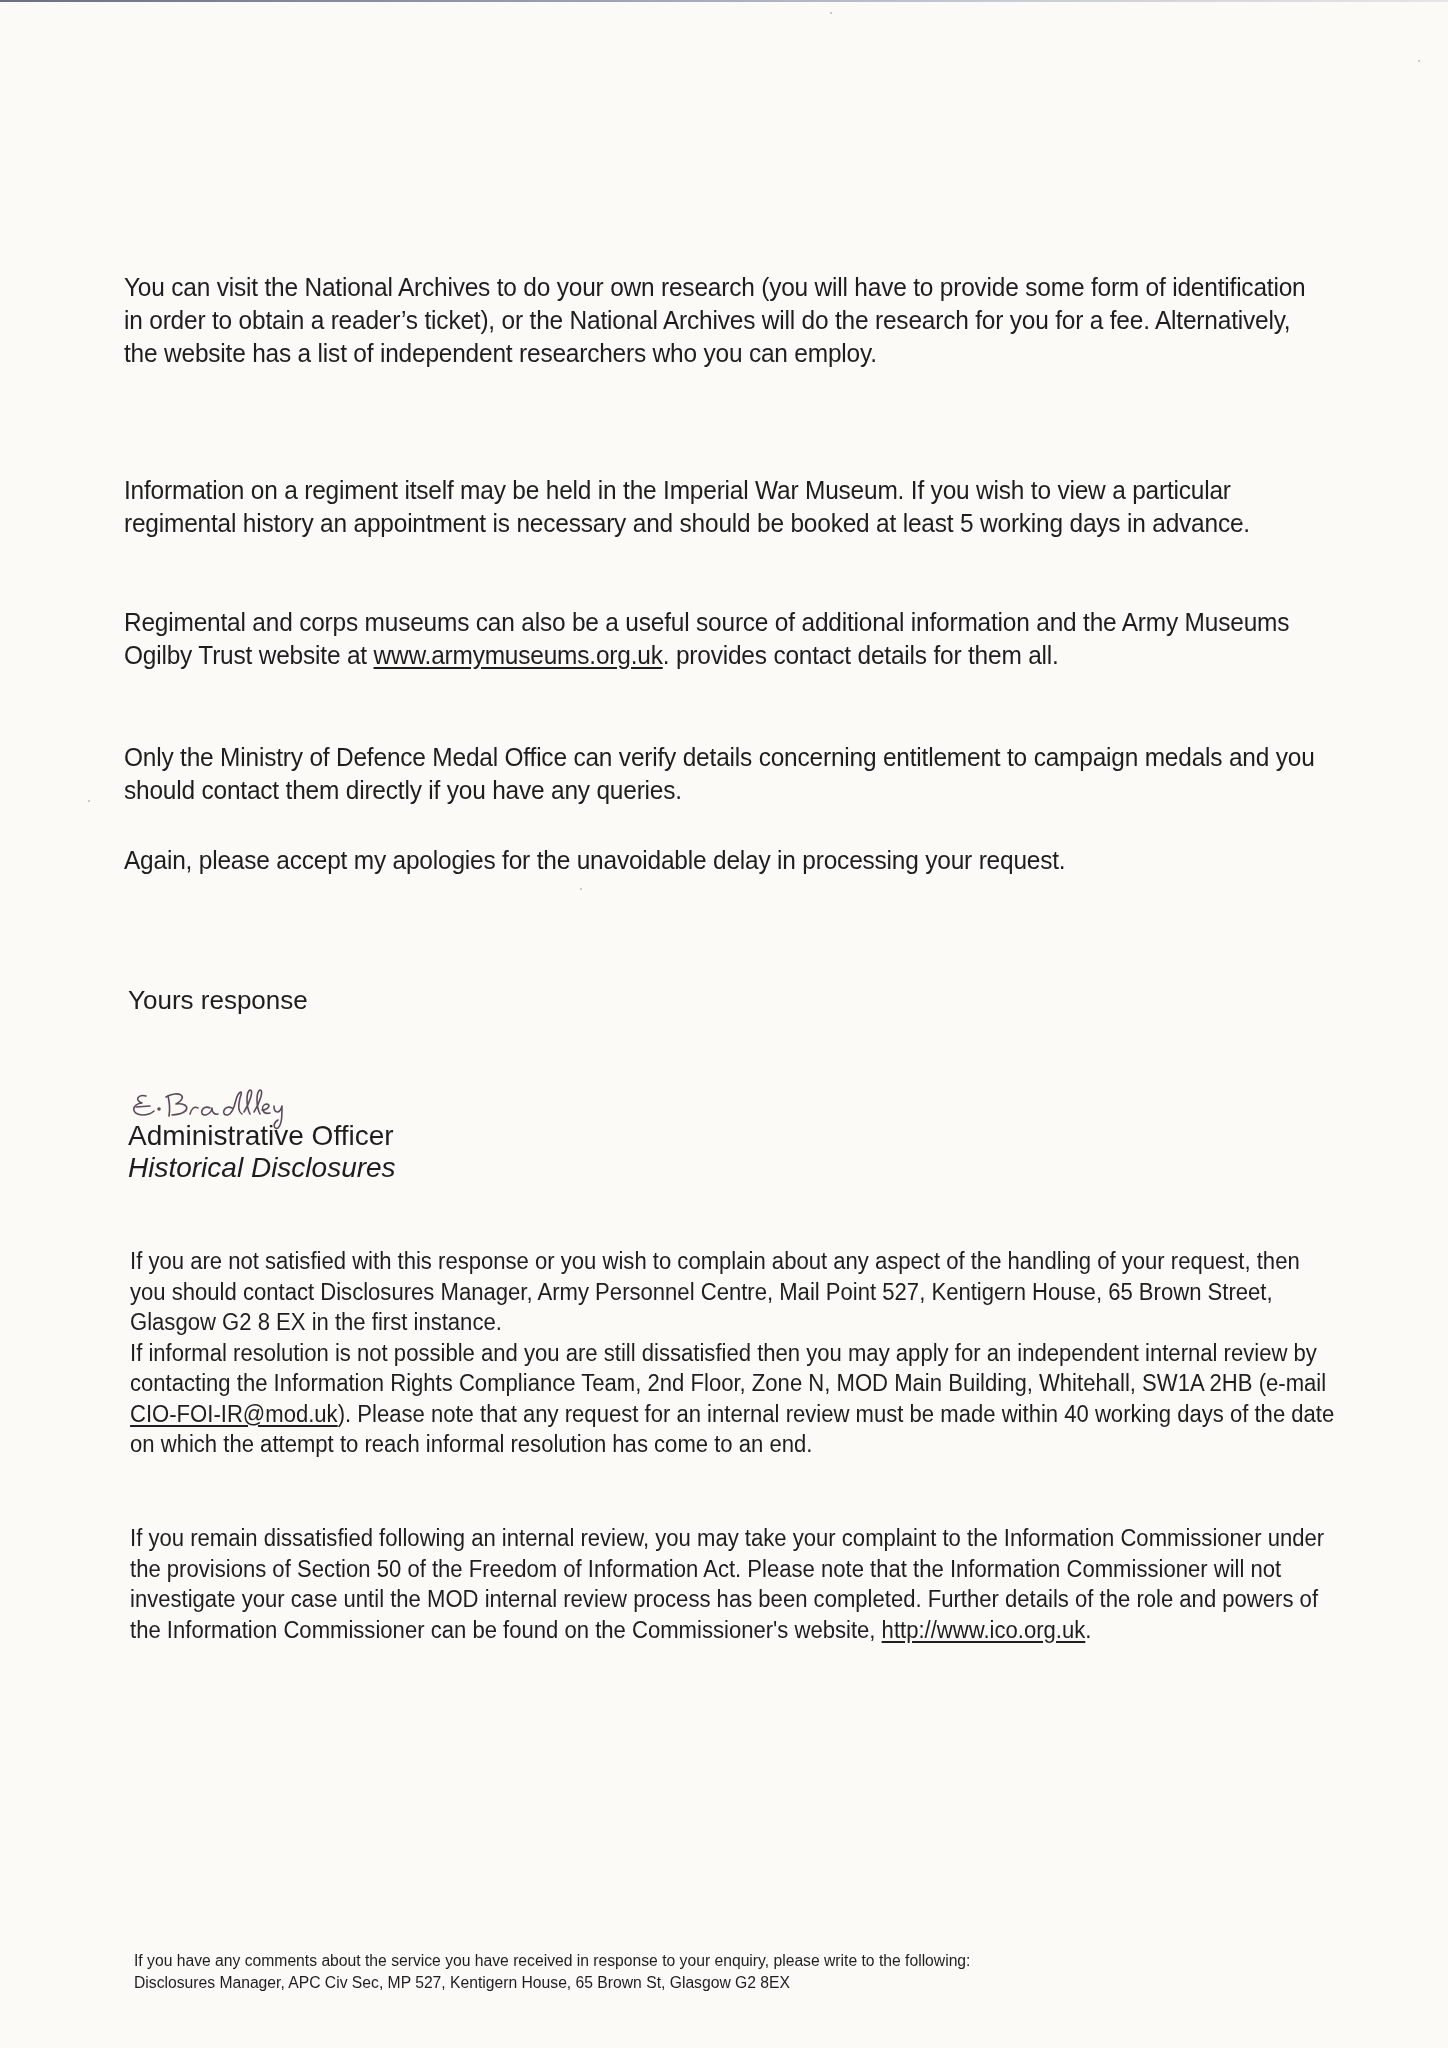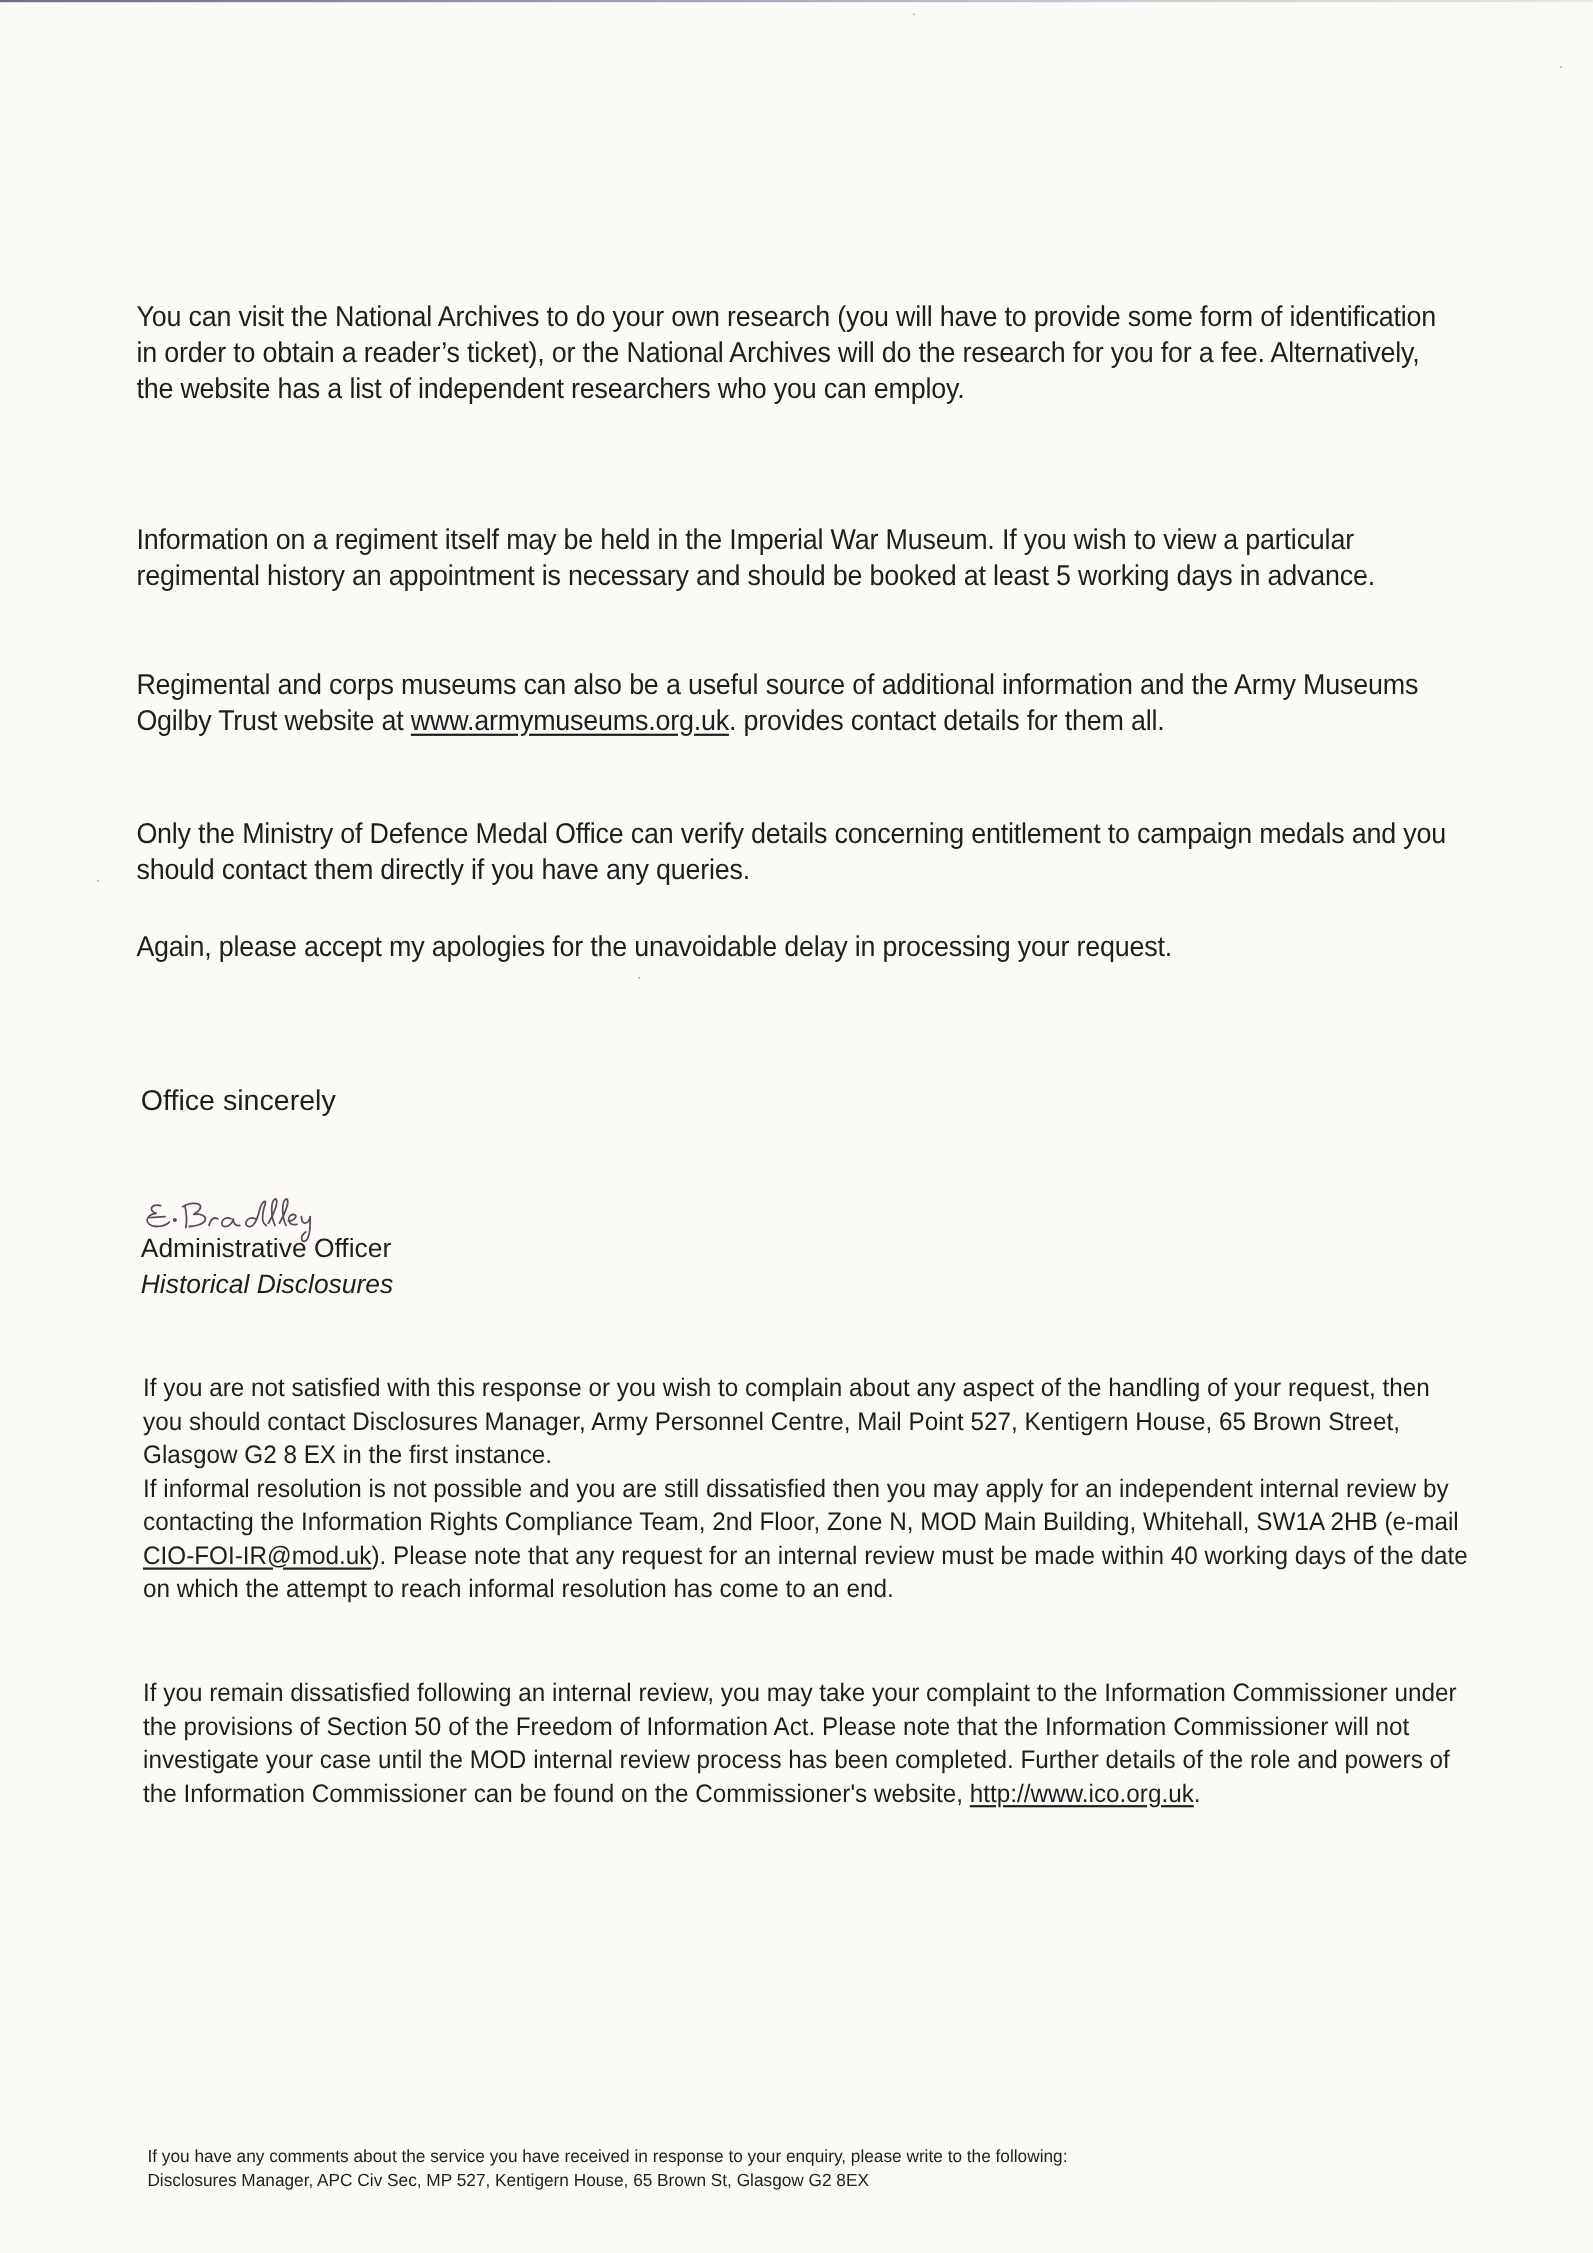--- a/index.html
+++ b/index.html
@@ -50,21 +50,21 @@
     .signature {
       position: absolute;
       left: 128px;
       top: 1082px;
       width: 240px;
       height: 50px;
     }
     .sig-title {
       position: absolute;
       left: 128px;
-      font-size: 24px;
+      font-size: 28px;
       line-height: 32px;
       color: #1e1e1e;
     }
     .sig-t1 { top: 1120px; }
     .sig-t2 { top: 1152px; font-style: italic; }
 
     .small-para {
       position: absolute;
       left: 130px;
       margin: 0;
@@ -99,21 +99,21 @@
 <p class="para p1">You can visit the National Archives to do your own research (you will have to provide some form of identification in order to obtain a reader’s ticket), or the National Archives will do the research for you for a fee.  Alternatively, the website has a list of independent researchers who you can employ.</p>
 
 <p class="para p2">Information on a regiment itself may be held in the Imperial War Museum. If you wish to view a particular regimental history an appointment is necessary and should be booked at least 5 working days in advance.</p>
 
 <p class="para p3"><span>Regimental and corps museums can also be a useful source of additional information and the Army Museums Ogilby Trust website at </span><span class="link">www.armymuseums.org.uk</span><span>. provides contact details for them all.</span></p>
 
 <p class="para p4">Only the Ministry of Defence Medal Office can verify details concerning entitlement to campaign medals and you should contact them directly if you have any queries.</p>
 
 <p class="para p5">Again, please accept my apologies for the unavoidable delay in processing your request.</p>
 
-<div class="closing">Office sincerely</div>
+<div class="closing">Yours response</div>
 
 <svg class="signature" viewBox="0 0 240 50" xmlns="http://www.w3.org/2000/svg">
   <g fill="none" stroke="#5a4a5a" stroke-width="1.6" stroke-linecap="round" stroke-linejoin="round">
 
     <path d="M18 14 C10 12, 6 18, 14 21 C4 22, 2 32, 14 33 C20 33, 24 31, 26 29"></path>
     <path d="M8 25 L22 24"></path>
 
     <circle cx="31" cy="27" r="1" fill="#5a4a5a"></circle>
 
     <path d="M40 14 C42 22, 42 28, 41 34"></path>

